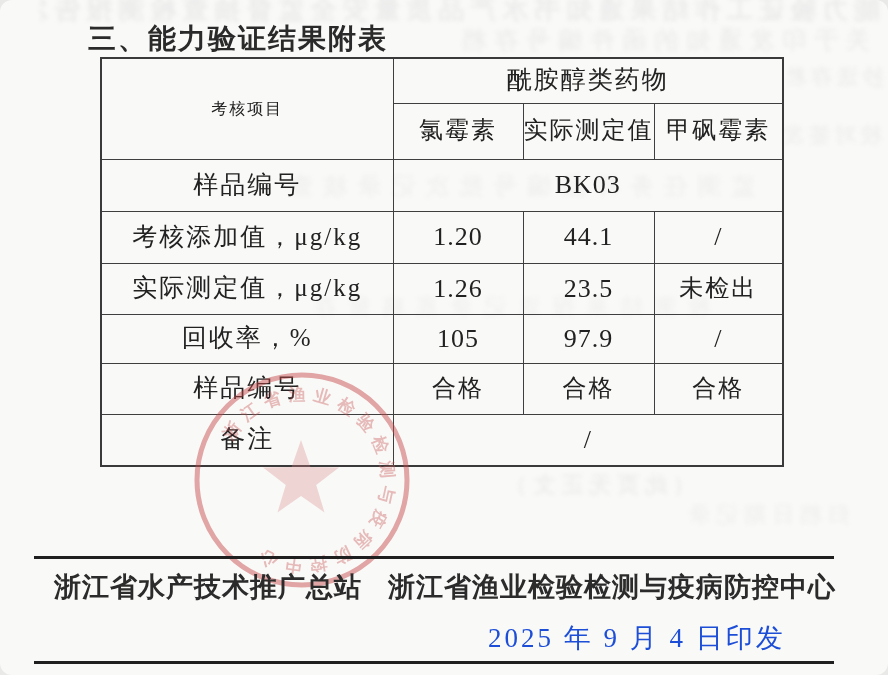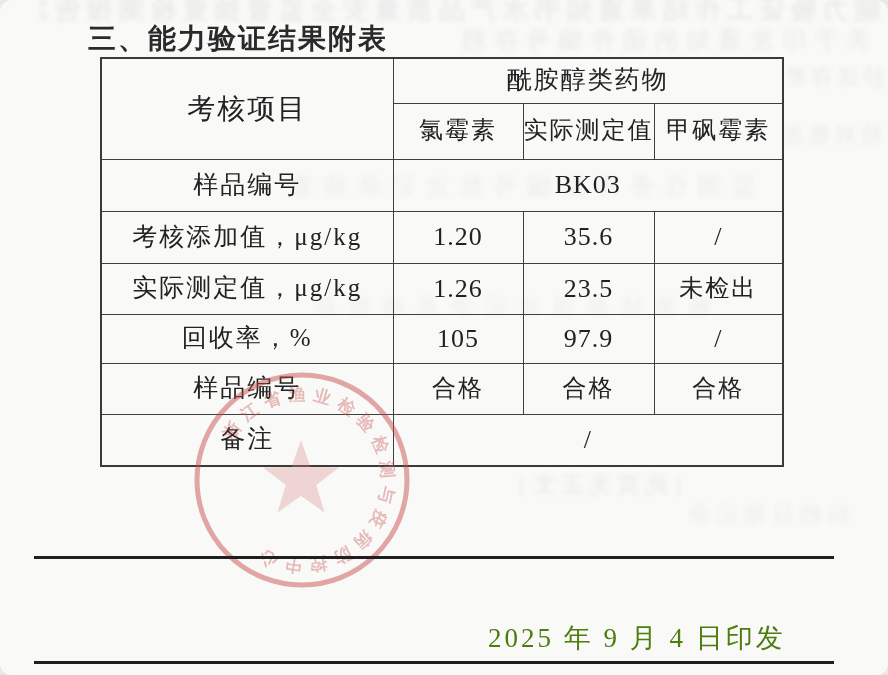--- a/index.html
+++ b/index.html
@@ -50,21 +50,21 @@
   .footer-rule{position:absolute; left:34px; width:800px; height:3px; background:#1f1f1f;}
   .rule-top{top:556px;}
   .rule-bottom{top:661px;}
   .footer-orgs{
     position:absolute; left:54px; top:569px; width:790px;
     display:flex; gap:26px; white-space:nowrap;
     font-size:27px; font-weight:600; letter-spacing:1px; color:#2b2b2b;
   }
   .footer-date{
     position:absolute; left:488px; top:620px;
-    font-size:27px; font-weight:500; letter-spacing:3px; color:#4d7c0f;text-align:center;
+    font-size:27px; font-weight:500; letter-spacing:3px; color:#1d4ed8;text-align:center;
   }
 </style>
 </head>
 <body>
 
 <div class="page">
 
   <div class="bleed b1">能力验证工作结果通知书水产品质量安全监督抽查检测报告发文稿纸</div>
   <div class="bleed b2">关于印发通知的函件编号存档</div>
   <div class="bleed b3">抄送存档</div>
@@ -78,36 +78,36 @@
 
   <table class="results">
     <colgroup>
       <col style="width:292px">
         <col style="width:130px">
         <col style="width:131px">
         <col style="width:129px">
     </colgroup>
     <tbody>
       <tr style="height:45px">
-        <td rowspan="2" class="cjk" style="font-size:28px">考核项目</td>
+        <td rowspan="2" class="cjk" style="font-size:16px">考核项目</td>
         <td colspan="3" class="cjk">酰胺醇类药物</td>
       </tr>
       <tr style="height:56px">
         <td class="cjk-sm">氯霉素</td>
         <td class="cjk-sm">实际测定值</td>
         <td class="cjk-sm">甲砜霉素</td>
       </tr>
       <tr style="height:52px">
         <td class="cjk">样品编号</td>
         <td colspan="3" class="num">BK03</td>
       </tr>
       <tr style="height:52px">
         <td class="cjk">考核添加值，μg/kg</td>
         <td class="num">1.20</td>
-        <td class="num">35.6</td>
+        <td class="num">44.1</td>
         <td class="num">/</td>
       </tr>
       <tr style="height:51px">
         <td class="cjk">实际测定值，μg/kg</td>
         <td class="num">1.26</td>
         <td class="num">23.5</td>
         <td class="cjk-sm">未检出</td>
       </tr>
       <tr style="height:49px">
         <td class="cjk">回收率，%</td>
@@ -133,16 +133,20 @@
       <path id="ringpath" d="M 112,118 m -80,0 a 80,80 0 1,1 160,0 a 80,80 0 1,1 -160,0"></path>
     </defs>
     <circle cx="112" cy="118" r="105" fill="none" stroke="rgba(196,72,72,0.50)" stroke-width="5"></circle>
     <polygon points="111,78 120.4,105.1 149,105.6 126.2,122.9 134.5,150.4 111,134 87.5,150.4 95.8,122.9 73,105.6 101.6,105.1" fill="rgba(214,126,126,0.32)"></polygon>
     <text font-size="17" font-weight="700" fill="rgba(198,84,84,0.40)" letter-spacing="7" font-family="Liberation Serif, serif">
       <textPath href="#ringpath" startOffset="8%">浙江省渔业检验检测与疫病防控中心</textPath>
     </text>
   </svg>
 
   <div class="footer-rule rule-top"></div>
+  <div class="footer-orgs">
+    <span>浙江省水产技术推广总站</span>
+    <span>浙江省渔业检验检测与疫病防控中心</span>
+  </div>
   <div class="footer-date">2025 年 9 月 4 日印发</div>
   <div class="footer-rule rule-bottom"></div>
 
 </div>
 
 </body></html>

